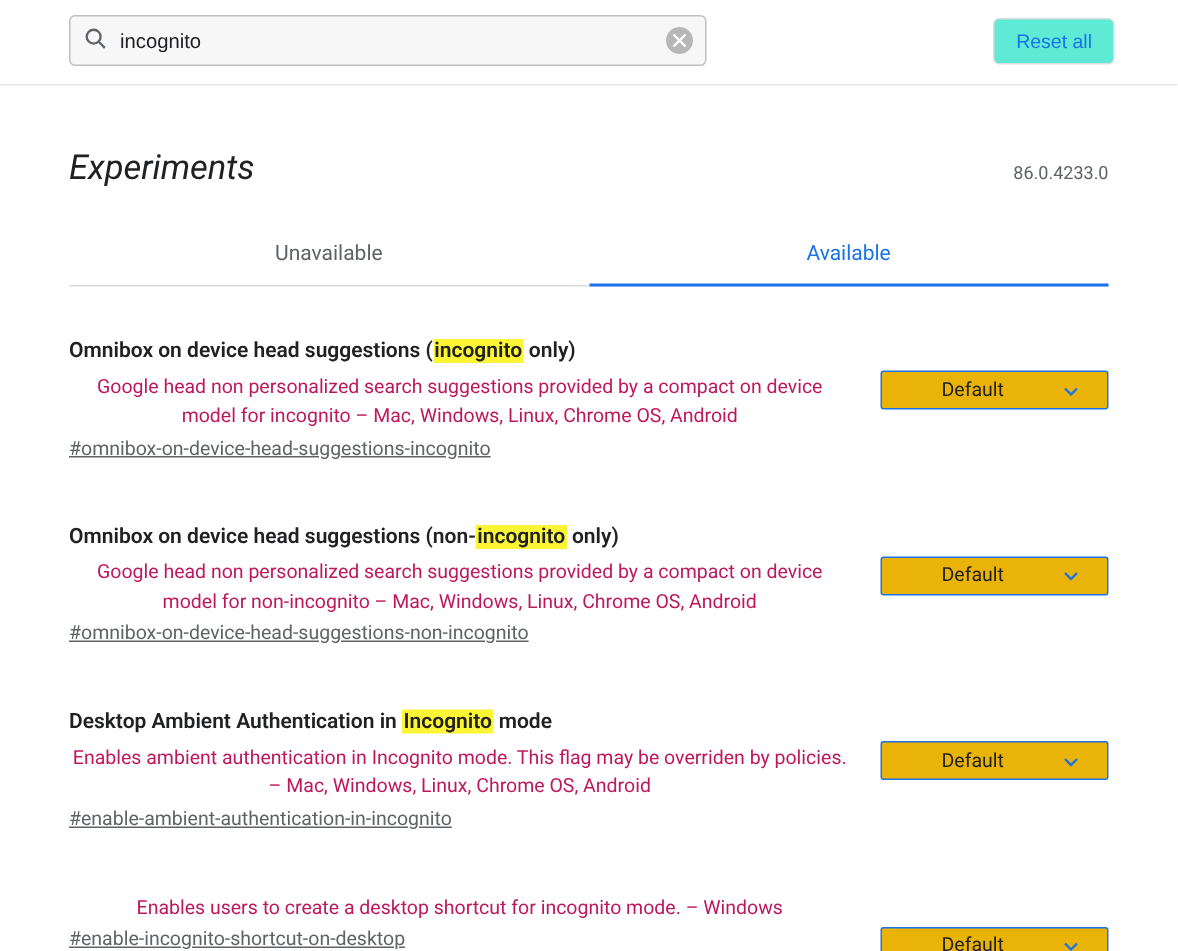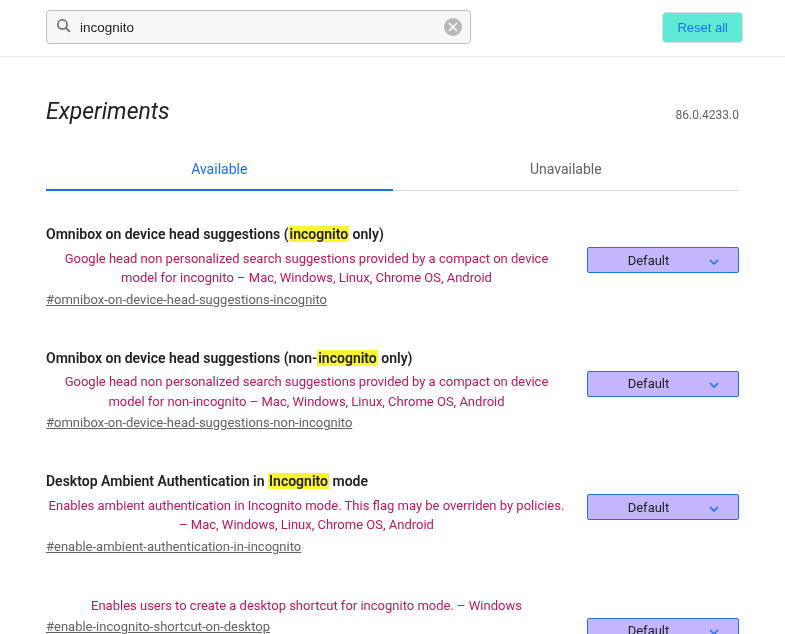--- a/index.html
+++ b/index.html
@@ -142,21 +142,21 @@
   }
   .select-wrap {
     border: 1px solid #1a73e8;
     border-radius: 2px;
     height: 26px;
     display: flex;
     align-items: center;
     justify-content: space-between;
     padding: 0 19px 0 0;
     cursor: pointer;
-    background: #c4b5fd;
+    background: #eab308;
   }
   .select-wrap .sel-label {
     flex: 1;
     text-align: center;
     font-size: 13px;
     color: #202124;
   }
   .select-wrap svg { flex-shrink: 0; }
 </style>
 </head>
@@ -182,22 +182,22 @@
   <button class="reset-btn">Reset all</button>
 </div>
 
 <div class="content">
   <div class="title-row">
     <h1 class="page-title">Experiments</h1>
     <span class="version">86.0.4233.0</span>
   </div>
 
   <div class="tabs">
+    <div class="tab">Unavailable</div>
     <div class="tab active">Available</div>
-    <div class="tab">Unavailable</div>
   </div>
 
   <div class="experiments">
 
     <div class="experiment">
       <div class="exp-text">
         <div class="exp-title"><span>Omnibox on device head suggestions (</span><span class="highlight">incognito</span><span> only)</span></div>
         <div class="exp-desc">Google head non personalized search suggestions provided by a compact on device model for incognito – Mac, Windows, Linux, Chrome OS, Android</div>
         <span class="exp-hash">#omnibox-on-device-head-suggestions-incognito</span>
       </div>

